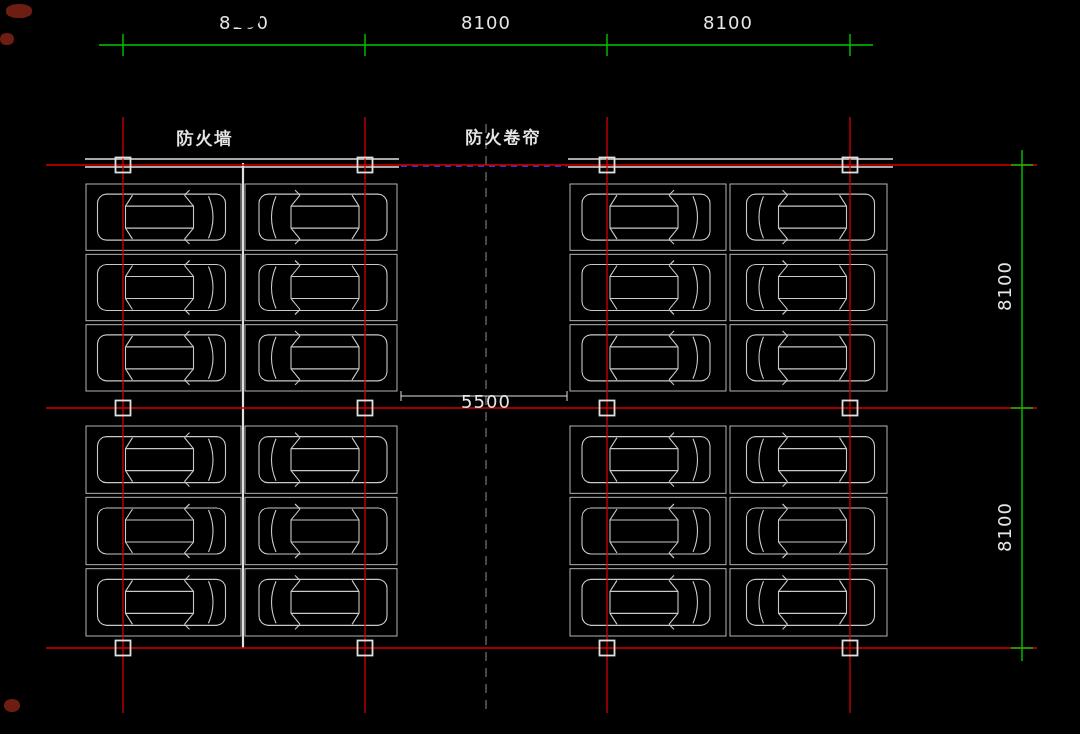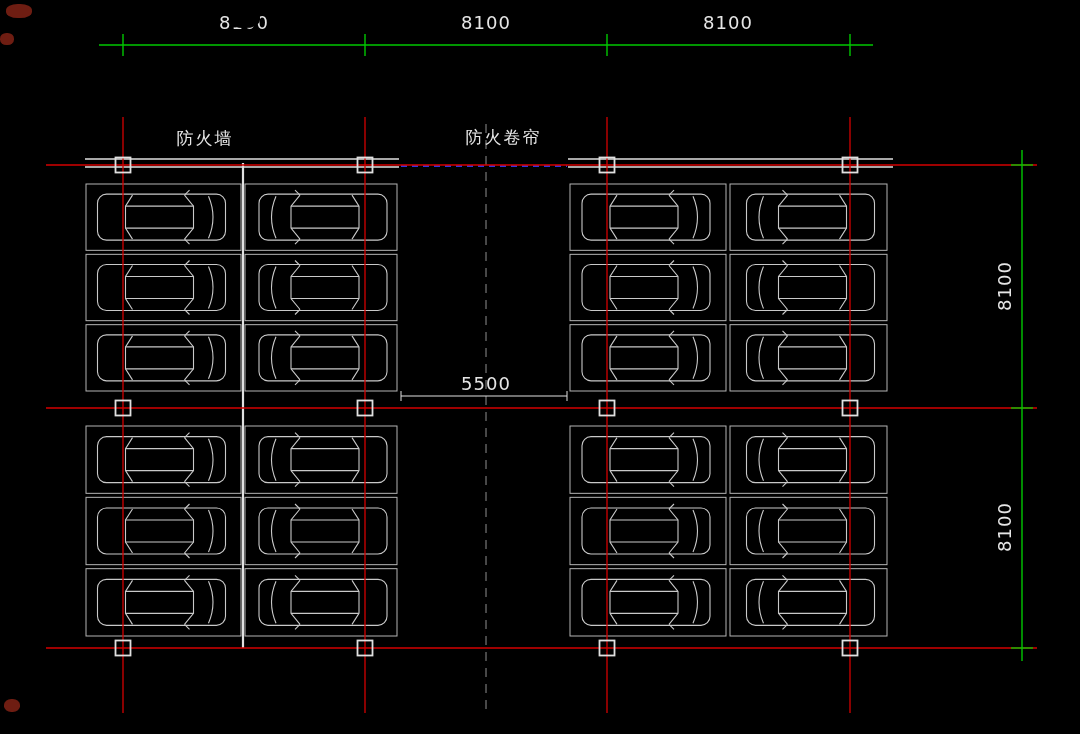--- a/index.html
+++ b/index.html
@@ -22,21 +22,21 @@
     transform: translate(-50%, -50%);
     white-space: nowrap;
     z-index: 2;
     font-size: 18px;
     letter-spacing: 1px;
     font-family: "DejaVu Sans", sans-serif;
   }
   .lbl.cn {
     font-size: 17px;
     letter-spacing: 2px;
-    font-weight: normal;
+    font-weight: bold;
   }
   .lbl.rot {
     transform: translate(-50%, -50%) rotate(-90deg);
   }
   .blob {
     position: absolute;
     z-index: 3;
     border-radius: 45%;
   }
   .blob.red { background: #6e1d12; }
@@ -352,21 +352,21 @@
       <line x1="1011" y1="648" x2="1033" y2="648" stroke="#00c800" stroke-width="1.4"></line>
     </svg>
 
   <div class="lbl" style="left:244px; top:22px;">8100</div>
   <div class="lbl" style="left:486px; top:22px;">8100</div>
   <div class="lbl" style="left:728px; top:22px;">8100</div>
 
   <div class="lbl rot" style="left:1004px; top:286px;">8100</div>
   <div class="lbl rot" style="left:1004px; top:527px;">8100</div>
 
-  <div class="lbl" style="left:486px; top:383px;">5500</div>
+  <div class="lbl" style="left:486px; top:401px;">5500</div>
 
   <div class="lbl cn" style="left:205px; top:138px;">防火墙</div>
   <div class="lbl cn" style="left:489px; top:137px;padding-left:29px;">防火卷帘</div>
 
   <div class="blob red" style="left:6px; top:4px; width:26px; height:14px;"></div>
   <div class="blob red" style="left:0px; top:33px; width:14px; height:12px;"></div>
   <div class="blob red" style="left:4px; top:699px; width:16px; height:13px;"></div>
   <div class="blob black" style="left:229px; top:9px; width:31px; height:19px;"></div>
 
 </div>

